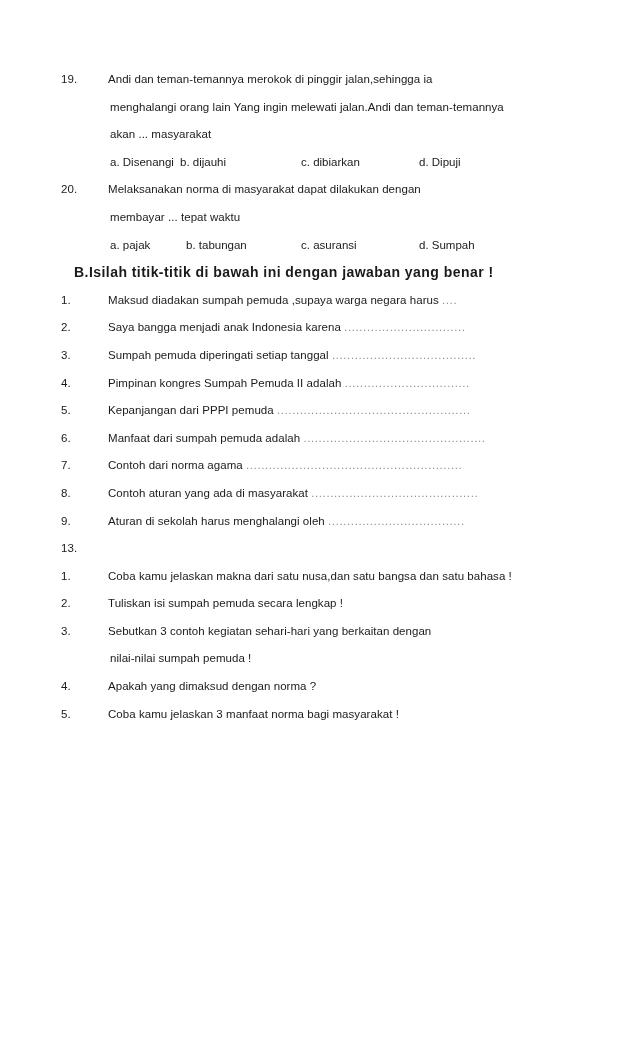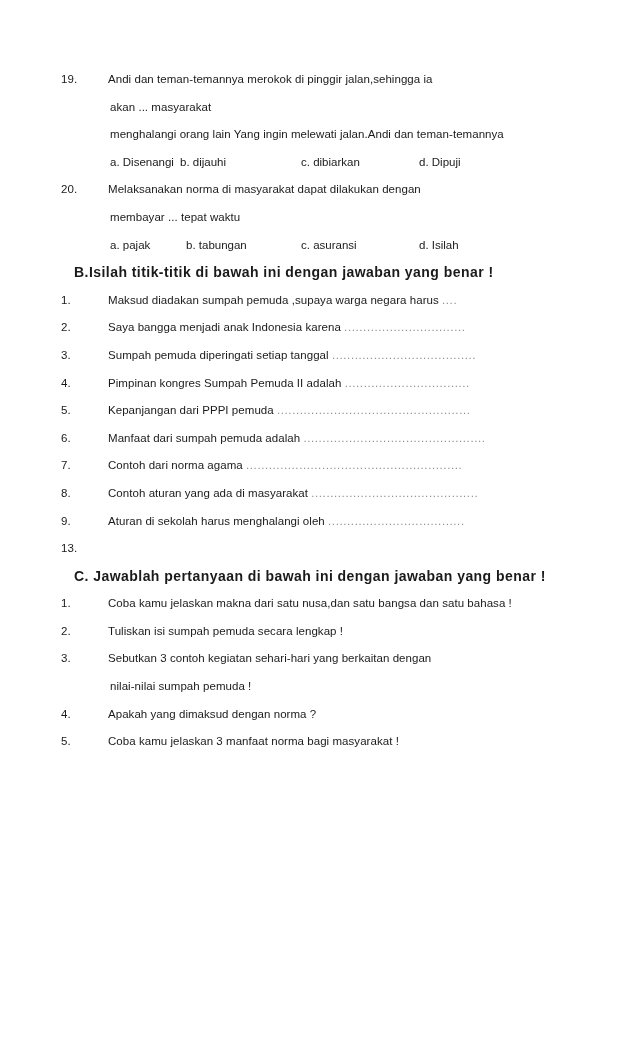--- a/index.html
+++ b/index.html
@@ -102,24 +102,24 @@
   <div class="doc-body">
 
     <div>
 
       <div>
         <div class="item">
           <span class="num">19.</span>
           <span class="txt">Andi dan teman-temannya  merokok di pinggir jalan,sehingga  ia</span>
         </div>
         <div class="item cont">
+          <span class="txt">menghalangi  orang lain Yang  ingin melewati jalan.Andi  dan teman-temannya</span>
+        </div>
+        <div class="item cont">
           <span class="txt">akan ...  masyarakat</span>
-        </div>
-        <div class="item cont">
-          <span class="txt">menghalangi  orang lain Yang  ingin melewati jalan.Andi  dan teman-temannya</span>
         </div>
         <div class="opts tight">
           <span class="opt a">a.  Disenangi</span>
           <span class="opt b">b. dijauhi</span>
           <span class="opt c">c. dibiarkan</span>
           <span class="opt d">d. Dipuji</span>
         </div>
       </div>
 
       <div>
@@ -127,21 +127,21 @@
           <span class="num">20.</span>
           <span class="txt">Melaksanakan norma di masyarakat  dapat dilakukan dengan</span>
         </div>
         <div class="item cont">
           <span class="txt">membayar ...  tepat waktu</span>
         </div>
         <div class="opts">
           <span class="opt a">a. pajak</span>
           <span class="opt b">b. tabungan</span>
           <span class="opt c">c. asuransi</span>
-          <span class="opt d">d. Isilah</span>
+          <span class="opt d">d. Sumpah</span>
         </div>
       </div>
 
     </div>
 
     <div>
       <div class="section-head">
         <span class="head-txt">B.Isilah titik-titik  di bawah ini dengan jawaban yang benar !</span>
       </div>
 
@@ -180,23 +180,20 @@
       <div class="item">
         <span class="num">9.</span>
         <span class="txt"><span>Aturan di sekolah harus  menghalangi oleh </span><span class="leader">....................................</span></span>
       </div>
       <div class="item">
         <span class="num">13.</span>
       </div>
     </div>
 
     <div>
-      <div class="section-head">
-        <span class="head-txt">C. Jawablah pertanyaan di  bawah ini dengan jawaban yang benar !</span>
-      </div>
 
       <div class="item">
         <span class="num">1.</span>
         <span class="txt">Coba kamu jelaskan makna dari satu nusa,dan  satu bangsa dan satu bahasa !</span>
       </div>
       <div class="item">
         <span class="num">2.</span>
         <span class="txt">Tuliskan  isi sumpah pemuda secara lengkap !</span>
       </div>
       <div class="item">

